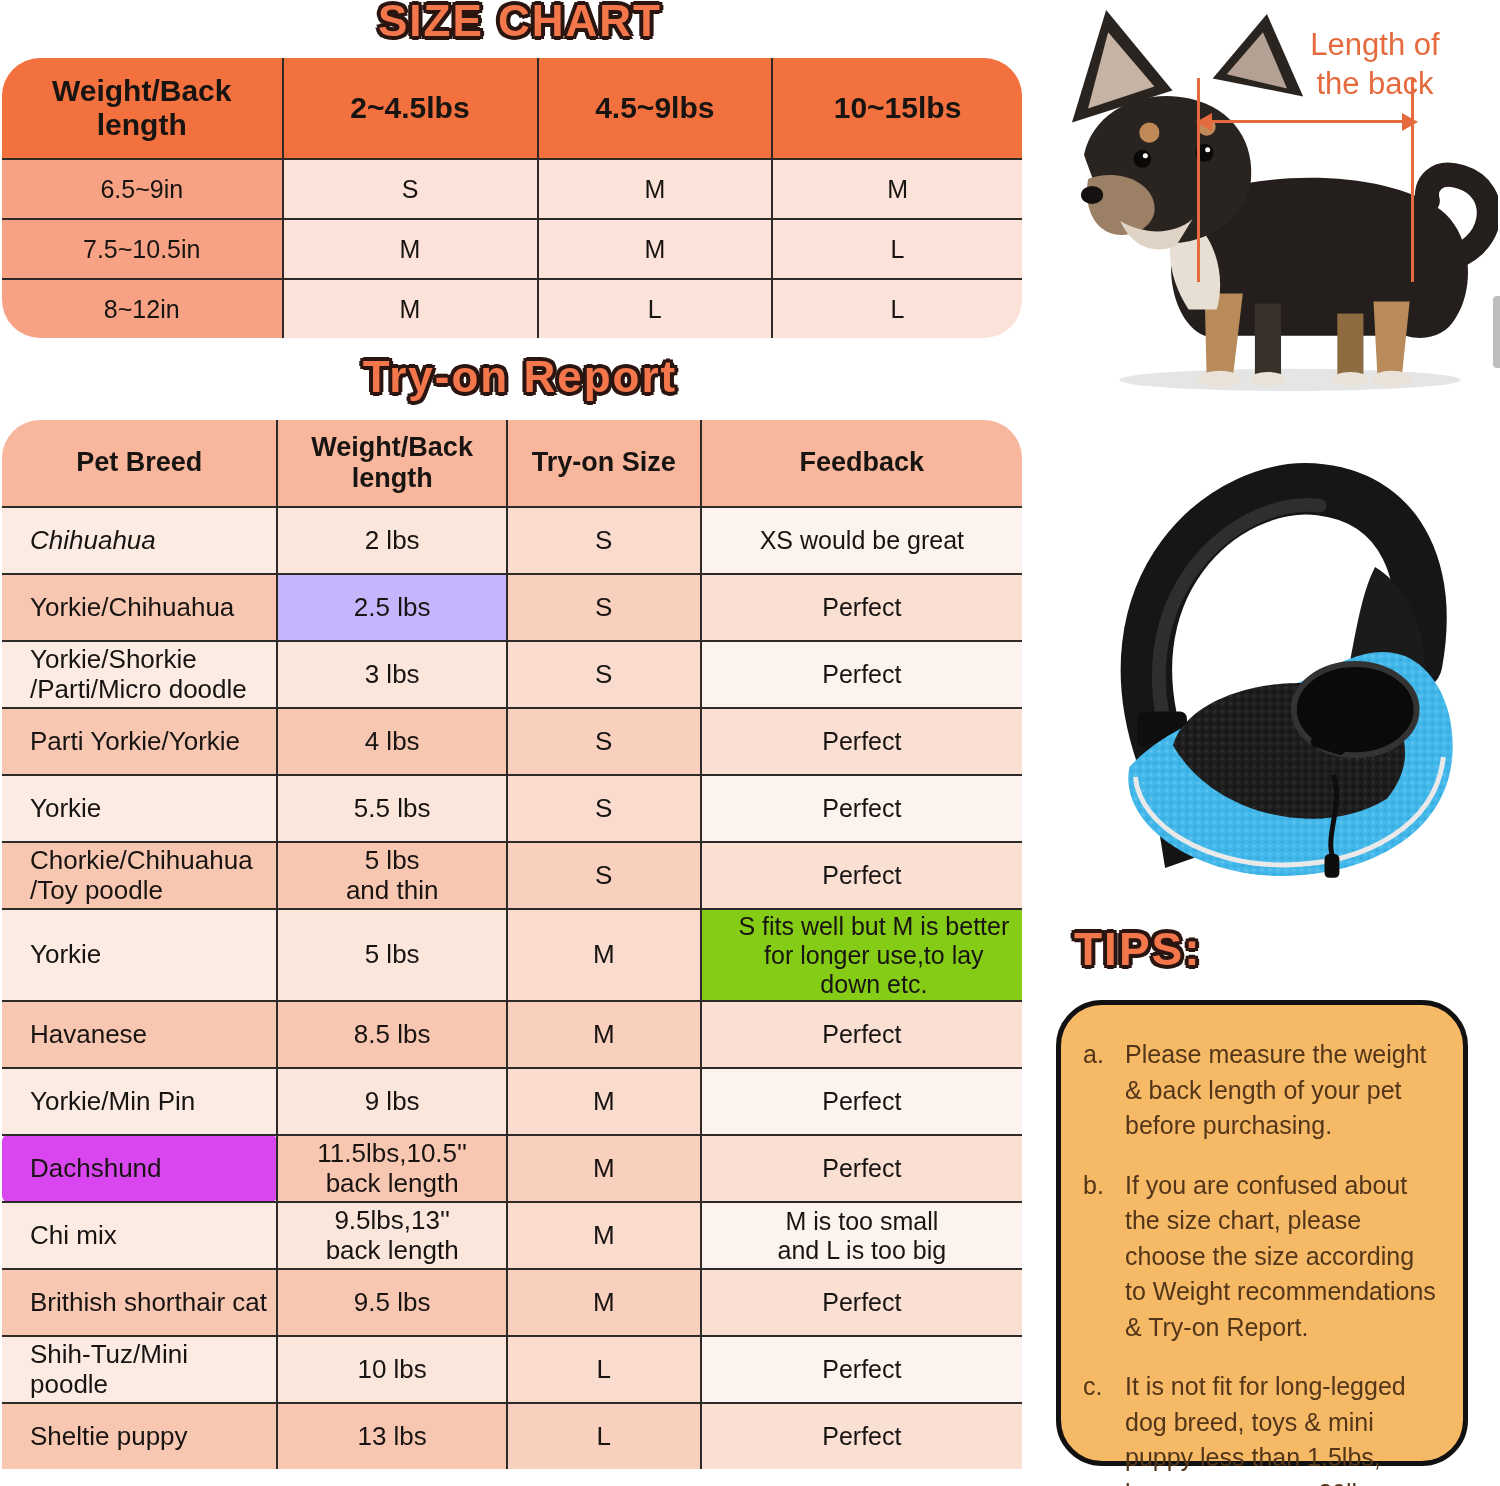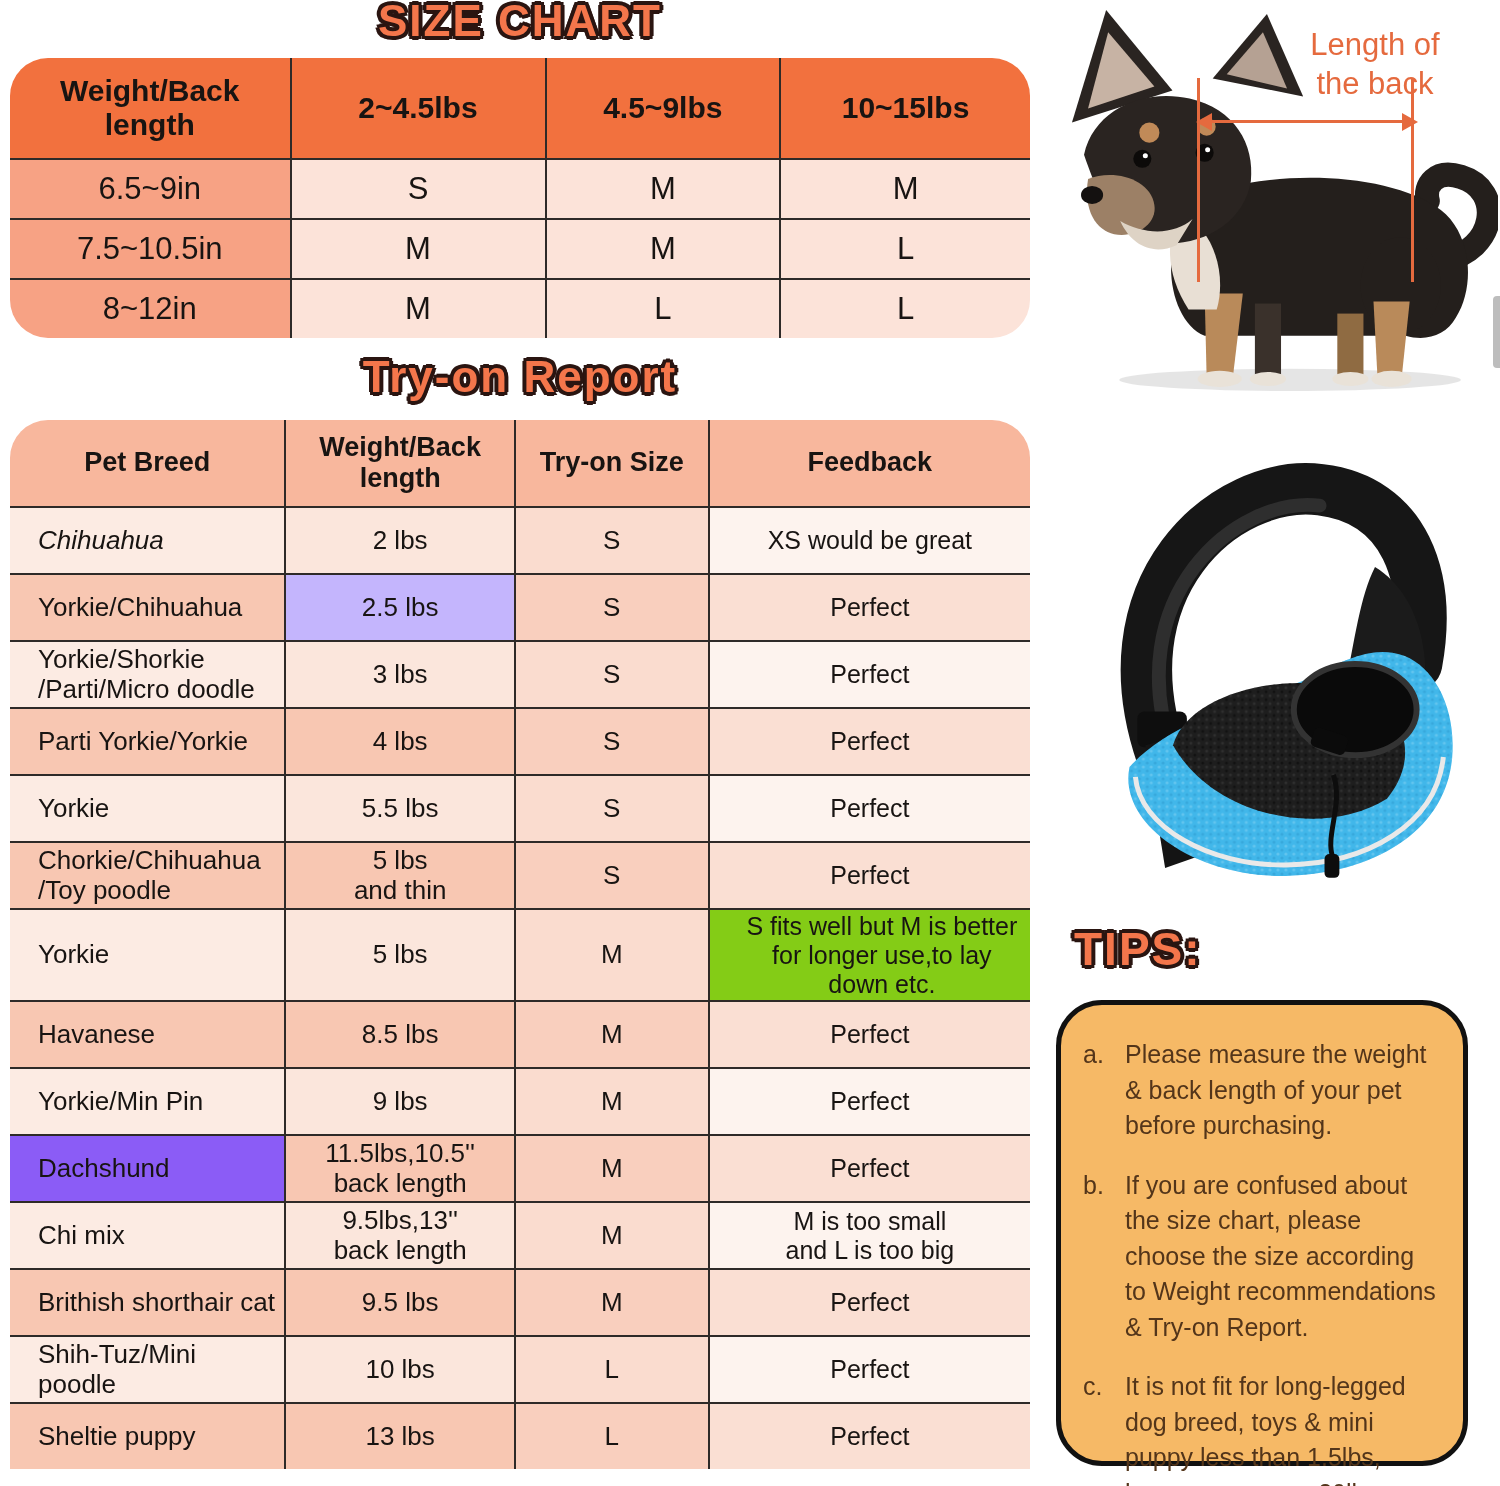--- a/index.html
+++ b/index.html
@@ -8,31 +8,31 @@
   
   .bubble{font-weight:bold;letter-spacing:2px;color:#F4764B;
     text-shadow:-3px -3px 0 #2A1511,3px -3px 0 #2A1511,-3px 3px 0 #2A1511,3px 3px 0 #2A1511,
                 -4px 0 0 #2A1511,4px 0 0 #2A1511,0 -4px 0 #2A1511,0 4px 0 #2A1511;}
   .main-title{position:absolute;left:10px;width:1020px;text-align:center;font-size:44px;}
   #size-title{top:-4px;}
   #tryon-title{top:352px;}
   #tips-title{position:absolute;left:1074px;top:922px;font-size:46px;}
 
   
-  .tablewrap{position:absolute;left:10px;width:1020px;overflow:hidden;}
+  .tablewrap{position:absolute;left:2px;width:1020px;overflow:hidden;}
   #size-wrap{top:58px;border-radius:38px;}
   #tryon-wrap{top:420px;border-radius:38px 38px 0 0;}
   table{border-collapse:collapse;width:100%;table-layout:fixed;}
   th,td{border-left:2px solid #2e2a28;padding:2px 8px;text-align:center;vertical-align:middle;
         color:#181412;line-height:1.15;white-space:pre-line;overflow:hidden;}
   th:first-child,td:first-child{border-left:none;}
   tbody tr{border-top:2px solid #2e2a28;}
 
   #size-table thead th{background:#F2713E;height:96px;font-size:30px;font-weight:bold;}
-  #size-table td{height:54px;font-size:31px;background:#FCE3D9;}
+  #size-table td{height:54px;font-size:25px;background:#FCE3D9;}
   #size-table td.rowlabel{background:#F7A284;}
 
   #tryon-table thead th{background:#F8B79D;height:82px;font-size:27px;font-weight:bold;}
   #tryon-table td{height:61px;font-size:26px;}
   #tryon-table td.breed{text-align:left;padding-left:28px;}
   #tryon-table td:nth-child(4){font-size:25px;}
 
   
   .dog-photo{position:absolute;left:1052px;top:4px;width:446px;height:392px;}
   .measure{position:absolute;left:1050px;top:0;width:450px;height:400px;pointer-events:none;}
@@ -174,21 +174,21 @@
             <td style="background: rgb(249, 207, 190);">M</td>
             <td style="background: rgb(250, 223, 211);">Perfect</td>
           </tr>
           <tr>
             <td class="breed" style="background: rgb(252, 235, 227);">Yorkie/Min Pin</td>
             <td style="background: rgb(251, 230, 220);">9 lbs</td>
             <td style="background: rgb(250, 220, 207);">M</td>
             <td style="background: rgb(253, 243, 238);">Perfect</td>
           </tr>
           <tr>
-            <td class="breed" style="background: #8b5cf6;">Dachshund</td>
+            <td class="breed" style="background: #d946ef; border-radius: 6px;">Dachshund</td>
             <td style="background: rgb(248, 199, 178);">11.5lbs,10.5''
 back length</td>
             <td style="background: rgb(249, 207, 190);">M</td>
             <td style="background: rgb(250, 223, 211);">Perfect</td>
           </tr>
           <tr>
             <td class="breed" style="background: rgb(252, 235, 227);">Chi mix</td>
             <td style="background: rgb(251, 230, 220);">9.5lbs,13''
 back length</td>
             <td style="background: rgb(250, 220, 207);">M</td>

